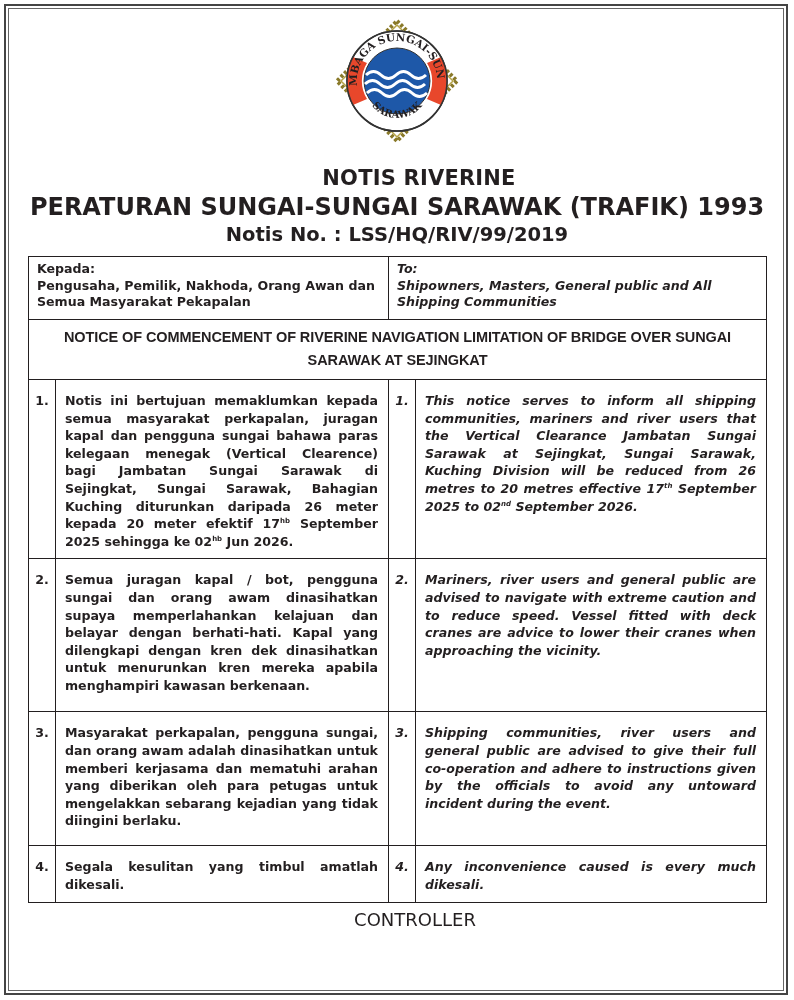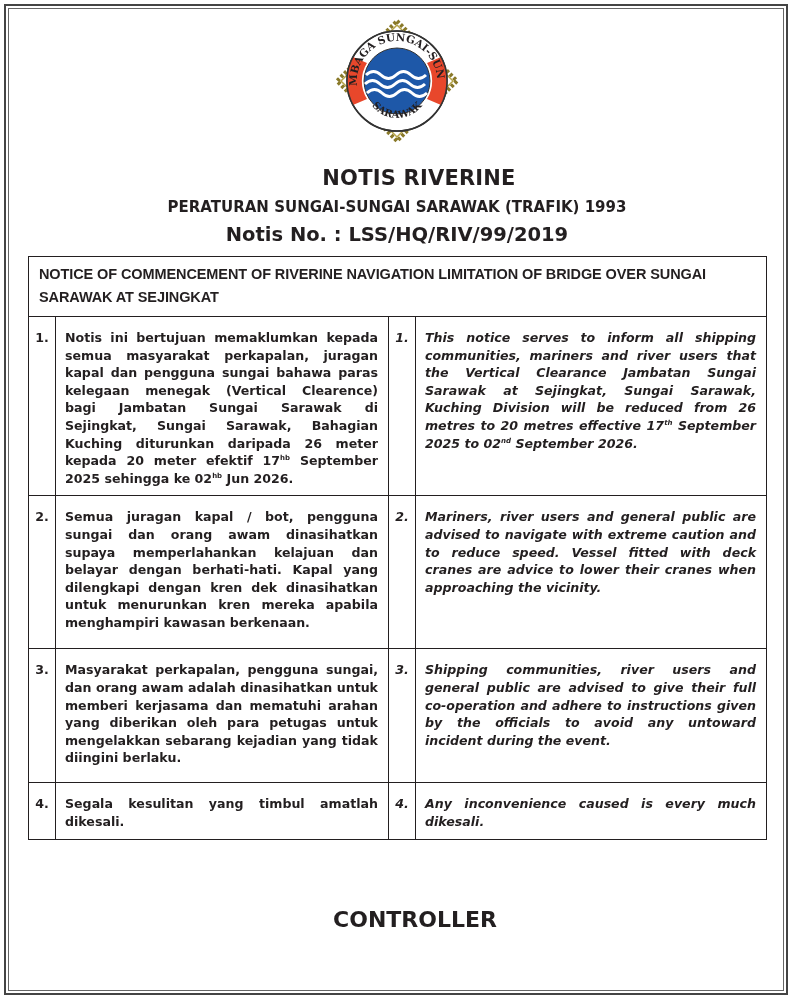--- a/index.html
+++ b/index.html
@@ -2,34 +2,34 @@
 <html><head>
 <meta charset="utf-8">
 <style>
   html, body { margin: 0; padding: 0; background: #ffffff; }
   body { width: 794px; height: 1000px; position: relative; overflow: hidden; font-family: "DejaVu Sans", sans-serif; color: #231f20; }
   .frame-outer { position: absolute; left: 4px; top: 4px; width: 784px; height: 991px; border: 2px solid #444; box-sizing: border-box; }
   .frame-inner { position: absolute; left: 8px; top: 8px; width: 776px; height: 983px; border: 1px solid #666; box-sizing: border-box; }
   .logo { position: absolute; left: 333px; top: 17px; width: 128px; height: 128px; }
   .titles { position: absolute; left: 0; top: 164px; width: 794px; text-align: center; }
   .t1 { font-weight: bold; font-size: 21px; line-height: 29px; letter-spacing: 0.2px; margin-left: 44px; }
-  .t2 { font-weight: bold; font-size: 15px; line-height: 28px; }
+  .t2 { font-weight: bold; font-size: 24px; line-height: 28px; }
   .t3 { font-weight: bold; font-size: 19.5px; line-height: 28px; }
   table.notice { position: absolute; left: 28px; top: 256px; width: 738px; border-collapse: collapse; table-layout: fixed; }
   table.notice td { border: 1.6px solid #231f20; vertical-align: top; padding: 0; }
   .addr { font-weight: bold; font-size: 12.6px; line-height: 16.5px; padding: 4px 8px 6px 8px !important; height: 52px; }
   .addr.en { font-style: italic; }
-  .heading-cell { font-weight: bold; font-size: 14.5px; line-height: 23px; padding: 6px 10px 7px 10px !important; font-family: "Liberation Sans", sans-serif; letter-spacing: -0.1px; }
+  .heading-cell { font-weight: bold; font-size: 14.5px; line-height: 23px; text-align: center; padding: 6px 10px 7px 10px !important; font-family: "Liberation Sans", sans-serif; letter-spacing: -0.1px; }
   .num { font-weight: bold; font-size: 12.6px; line-height: 17.6px; text-align: center; padding-top: 12px !important; }
   .body { font-weight: bold; font-size: 12.6px; line-height: 17.6px; text-align: justify; padding: 12px 10px 8px 9px !important; }
   .body.en { font-style: italic; }
   .num.en { font-style: italic; }
   sup { font-size: 7px; line-height: 0; }
   .footer { position: absolute; left: 0; top: 909px; width: 794px; text-align: center; }
-  .f1 { font-weight: bold; font-size: 22px; line-height: 22px; padding-left: 36px; }
+  .f1 { font-weight: normal; font-size: 18px; line-height: 22px; padding-left: 36px; }
   .f2 { font-size: 15.5px; line-height: 21px; letter-spacing: 0.2px; }
   .f3 { font-weight: bold; font-size: 12.6px; line-height: 19px; text-decoration: underline; }
 </style>
 </head>
 <body>
 
 <div class="frame-outer"></div>
 <div class="frame-inner"></div>
 
 <svg class="logo" viewBox="0 0 128 128">
@@ -64,20 +64,30 @@
 </div>
 
 <table class="notice">
   <colgroup>
     <col style="width:27px">
       <col style="width:333px">
       <col style="width:27px">
       <col style="width:351px">
   </colgroup>
   <tbody>
+      <tr>
+    <td colspan="2" class="addr">
+      <div>Kepada:</div>
+      <div>Pengusaha, Pemilik, Nakhoda, Orang Awan dan Semua Masyarakat Pekapalan</div>
+    </td>
+    <td colspan="2" class="addr en">
+      <div>To:</div>
+      <div>Shipowners, Masters, General public and All Shipping Communities</div>
+    </td>
+  </tr>
   <tr>
     <td colspan="4" class="heading-cell">NOTICE OF COMMENCEMENT OF RIVERINE NAVIGATION LIMITATION OF BRIDGE OVER SUNGAI SARAWAK AT SEJINGKAT</td>
   </tr>
   <tr style="height:170px">
     <td class="num">1.</td>
     <td class="body"><span>Notis ini bertujuan memaklumkan kepada semua masyarakat perkapalan, juragan kapal dan pengguna sungai bahawa paras kelegaan menegak (Vertical Clearence) bagi Jambatan Sungai Sarawak di Sejingkat, Sungai Sarawak, Bahagian Kuching diturunkan daripada 26 meter kepada 20 meter efektif </span><span>17</span><sup>hb</sup><span> September 2025 sehingga ke </span><span>02</span><sup>hb</sup><span> Jun 2026.</span></td>
     <td class="num en">1.</td>
     <td class="body en"><span>This notice serves to inform all shipping communities, mariners and river users that the Vertical Clearance Jambatan Sungai Sarawak at Sejingkat, Sungai Sarawak, Kuching Division will be reduced from 26 metres to 20 metres effective </span><span>17</span><sup>th</sup><span> September 2025 to </span><span>02</span><sup>nd</sup><span> September 2026.</span></td>
   </tr>
   <tr style="height:153px">

